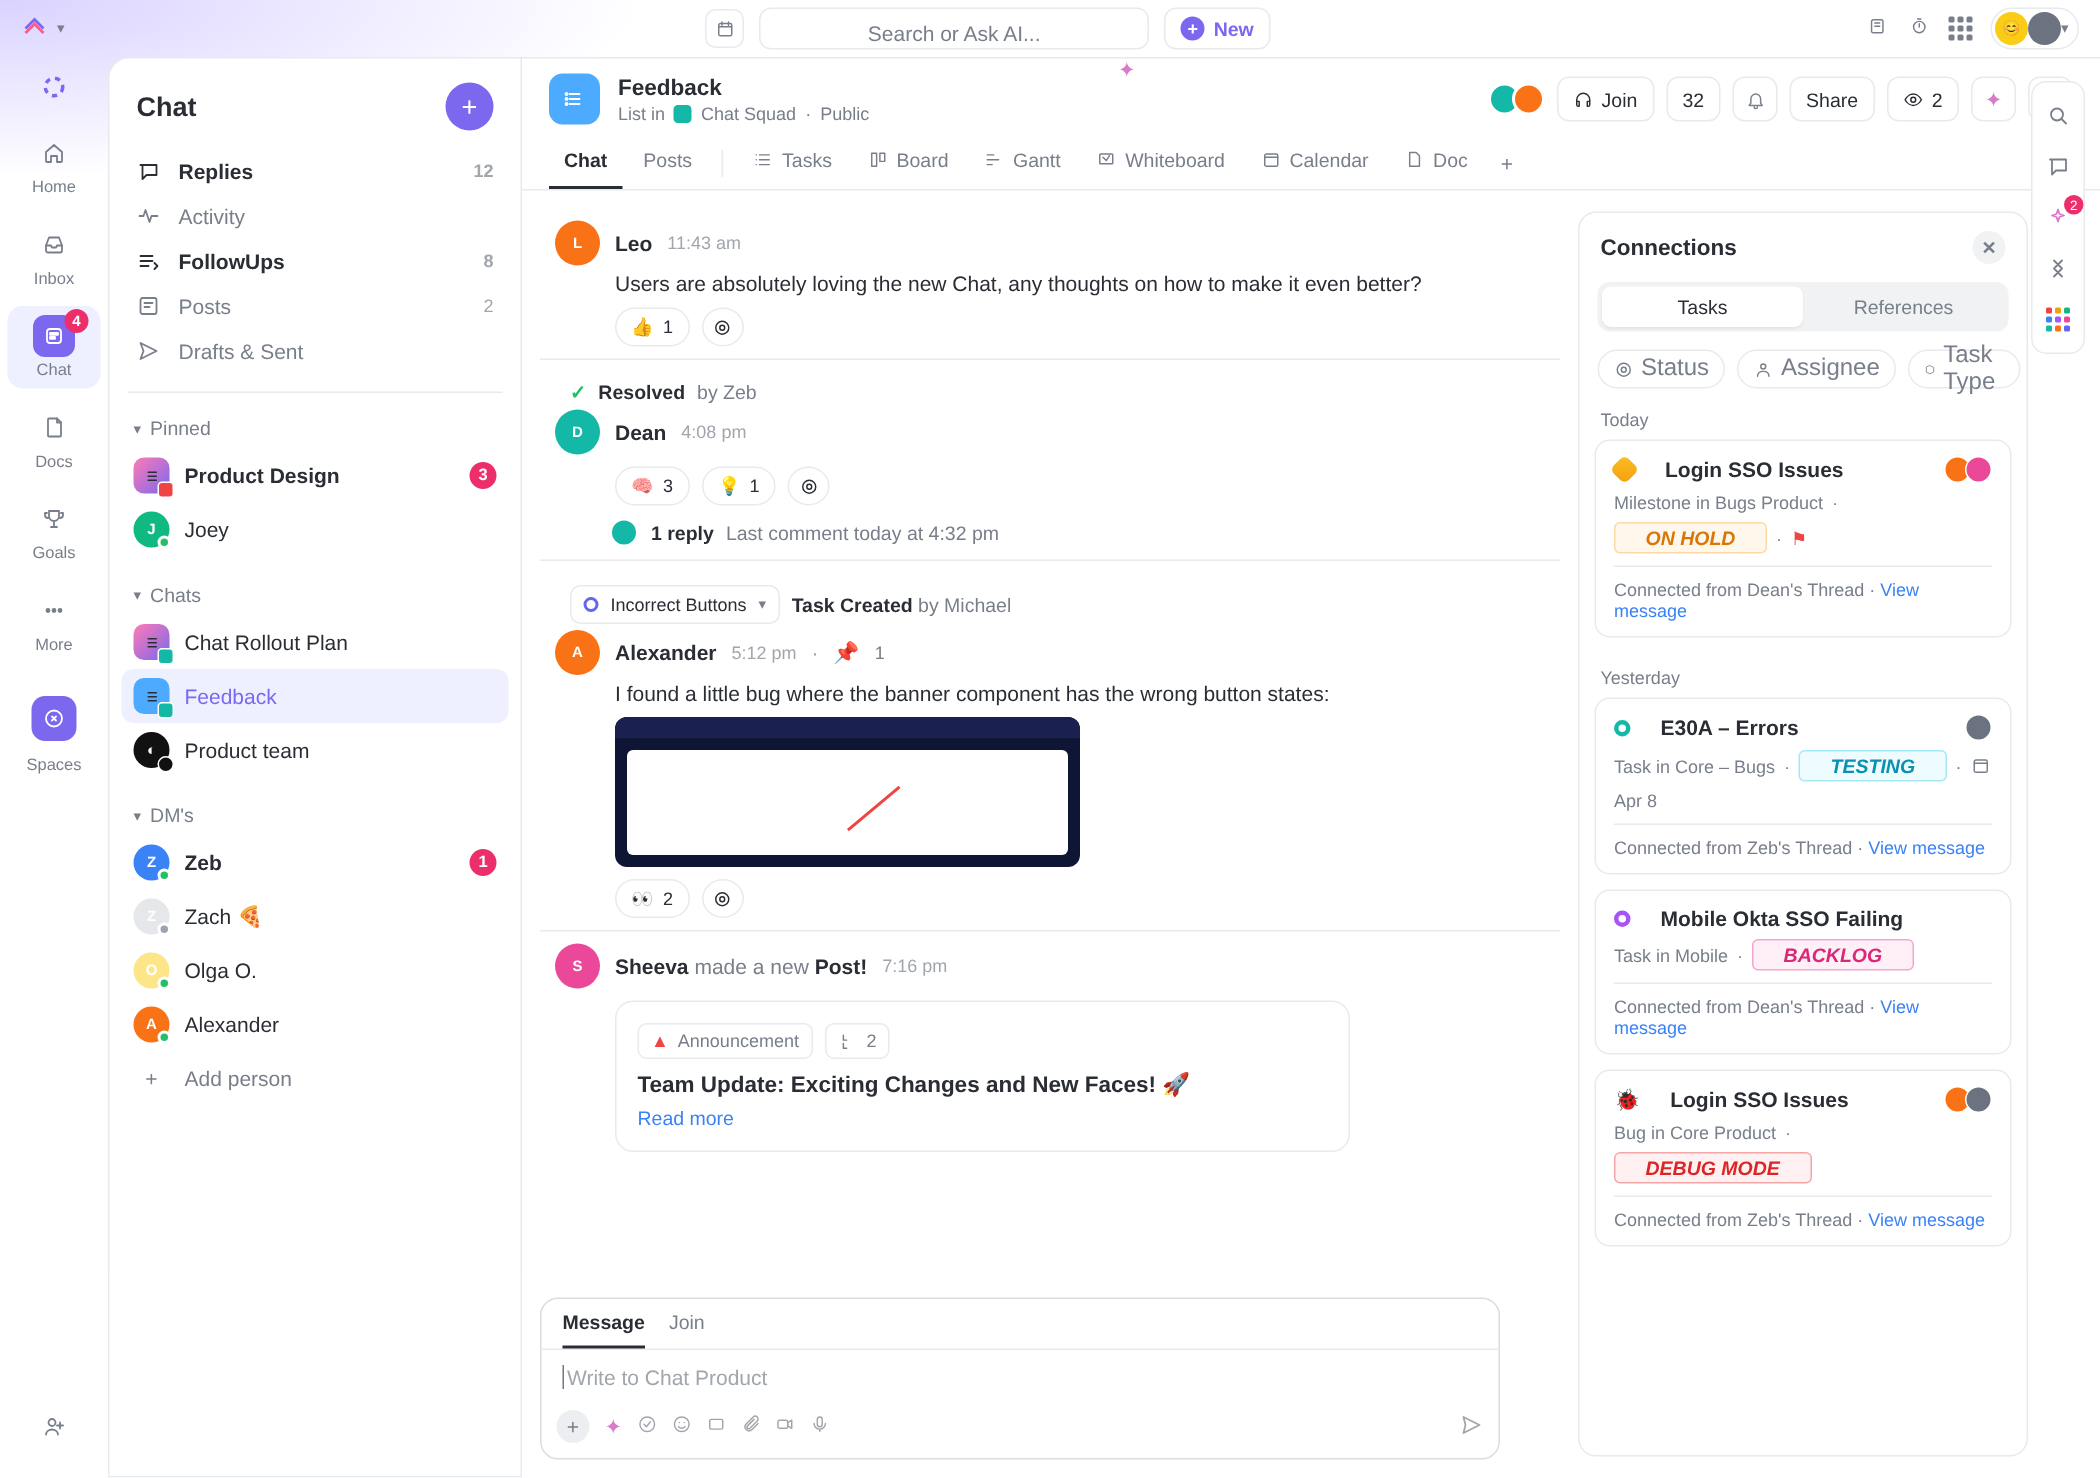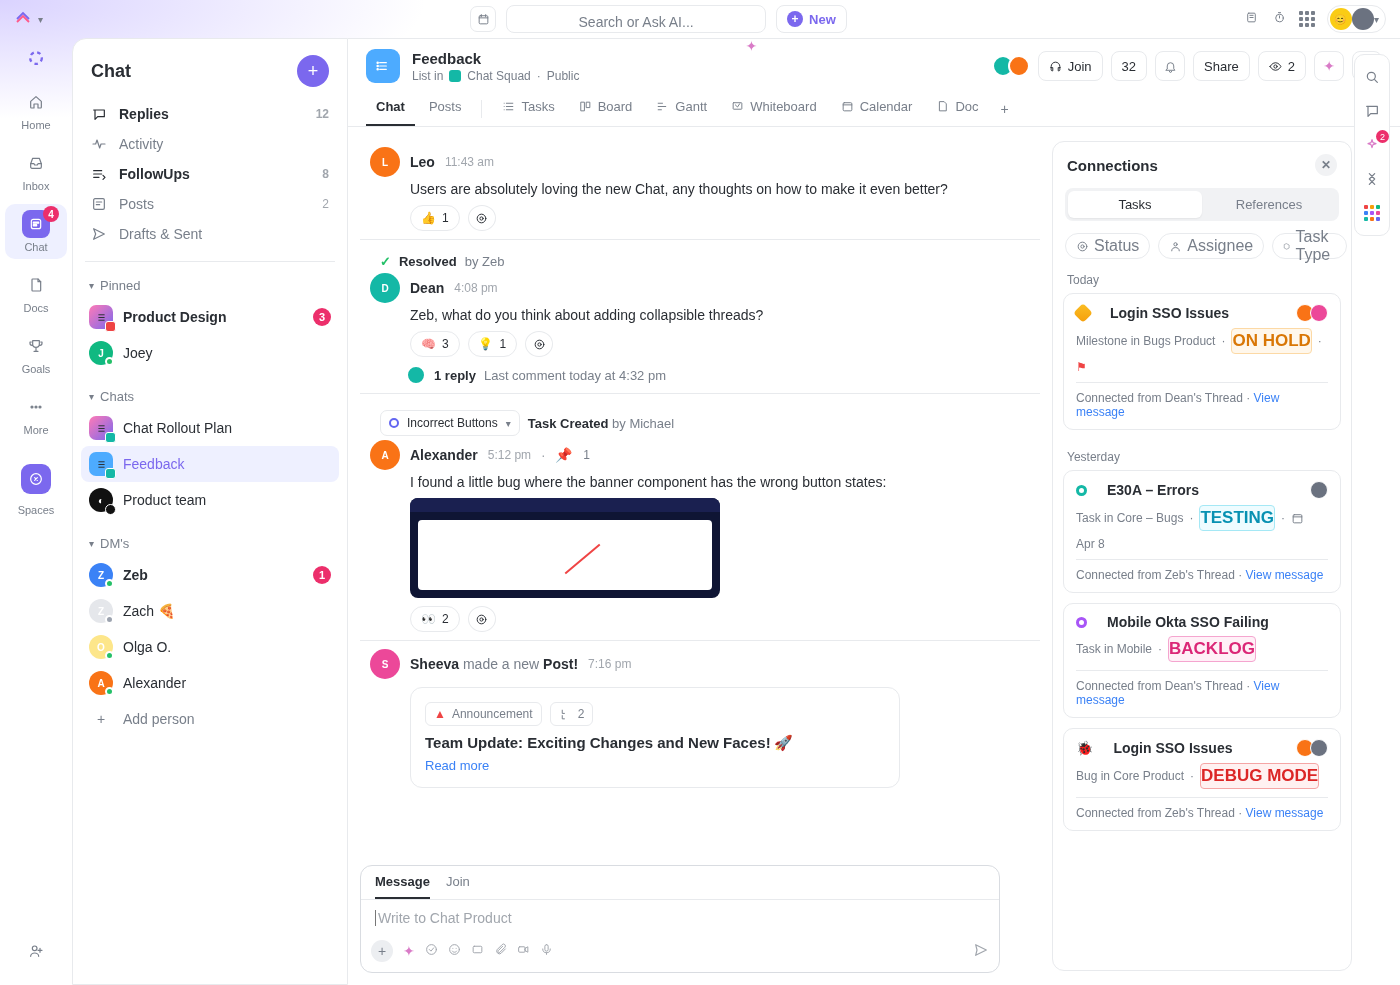--- a/index.html
+++ b/index.html
@@ -169,21 +169,21 @@
 .cp-seg .seg.active{background:#fff;color:var(--text);font-weight:500;box-shadow:0 1px 2px rgba(0,0,0,.06);}
 .cp-filters{display:flex;gap:8px;padding:12px 12px 4px;}
 .cp-filter{border:1px solid var(--border);border-radius:14px;height:26px;padding:0 10px;display:flex;align-items:center;gap:5px;font-size:16px;color:var(--muted);background:#fff;}
 .cp-grouplabel{padding:10px 14px 6px;font-size:12px;color:var(--muted);}
 .cp-cards{padding:0 10px;}
 .cp-card{border:1px solid var(--border);border-radius:10px;padding:10px 12px;margin-bottom:10px;font-size:12px;}
 .cp-card .t{display:flex;align-items:center;gap:20px;font-size:14px;font-weight:600;color:var(--text);}
 .cp-card .t .avs{margin-left:auto;display:flex;}
 .cp-card .t .avs .avatar{width:18px;height:18px;font-size:8px;margin-left:-4px;border:1px solid #fff;}
 .cp-card .meta{color:var(--muted);margin-top:6px;display:flex;align-items:center;gap:6px;flex-wrap:wrap;}
-.cp-status{font-weight:600;font-size:17px;padding:2px 0;border-radius:4px;border:1px solid;}
+.cp-status{font-weight:600;font-size:13px;padding:2px 20px;border-radius:4px;border:1px solid;font-style:italic;}
 .st-onhold{color:#d97706;border-color:#fcd9a5;background:#fff7eb;}
 .st-testing{color:#0891b2;border-color:#a5e8f5;background:#eefcff;}
 .st-backlog{color:#db2777;border-color:#f5a5cf;background:#fff0f7;}
 .st-debug{color:#dc2626;border-color:#f5a5a5;background:#fff1f1;}
 .cp-card .from{color:var(--muted);margin-top:8px;border-top:1px solid var(--border);padding-top:8px;}
 .cp-card .from a{color:var(--link);}
 .sq-icon{width:14px;height:14px;border-radius:4px;display:inline-block;}
 .sq-yellow{background:linear-gradient(135deg,#fbbf24,#f59e0b);transform:rotate(45deg);}
 .sq-teal{width:11px;height:11px;border-radius:50%;border:3px solid #14b8a6;}
 .sq-purple{width:11px;height:11px;border-radius:50%;border:3px solid #a855f7;}
@@ -595,21 +595,20 @@
         <div class="resolved">
             <span class="ck">✓</span>
             <b style="color:var(--text)">Resolved</b>
             <span>by Zeb</span>
           </div>
         <div class="msg-head">
           <span class="msg-av avatar av-teal">D</span>
           <span class="msg-name">Dean</span>
           <span class="msg-time">4:08 pm</span>
         </div>
-        <div class="msg-body">Zeb, what do you think about adding collapsible threads?</div>
         <div class="reacts">
           <span class="react">
               <span>🧠</span>
               <span>3</span>
             </span>
           <span class="react">
               <span>💡</span>
               <span>1</span>
             </span>
           <span class="react round">

